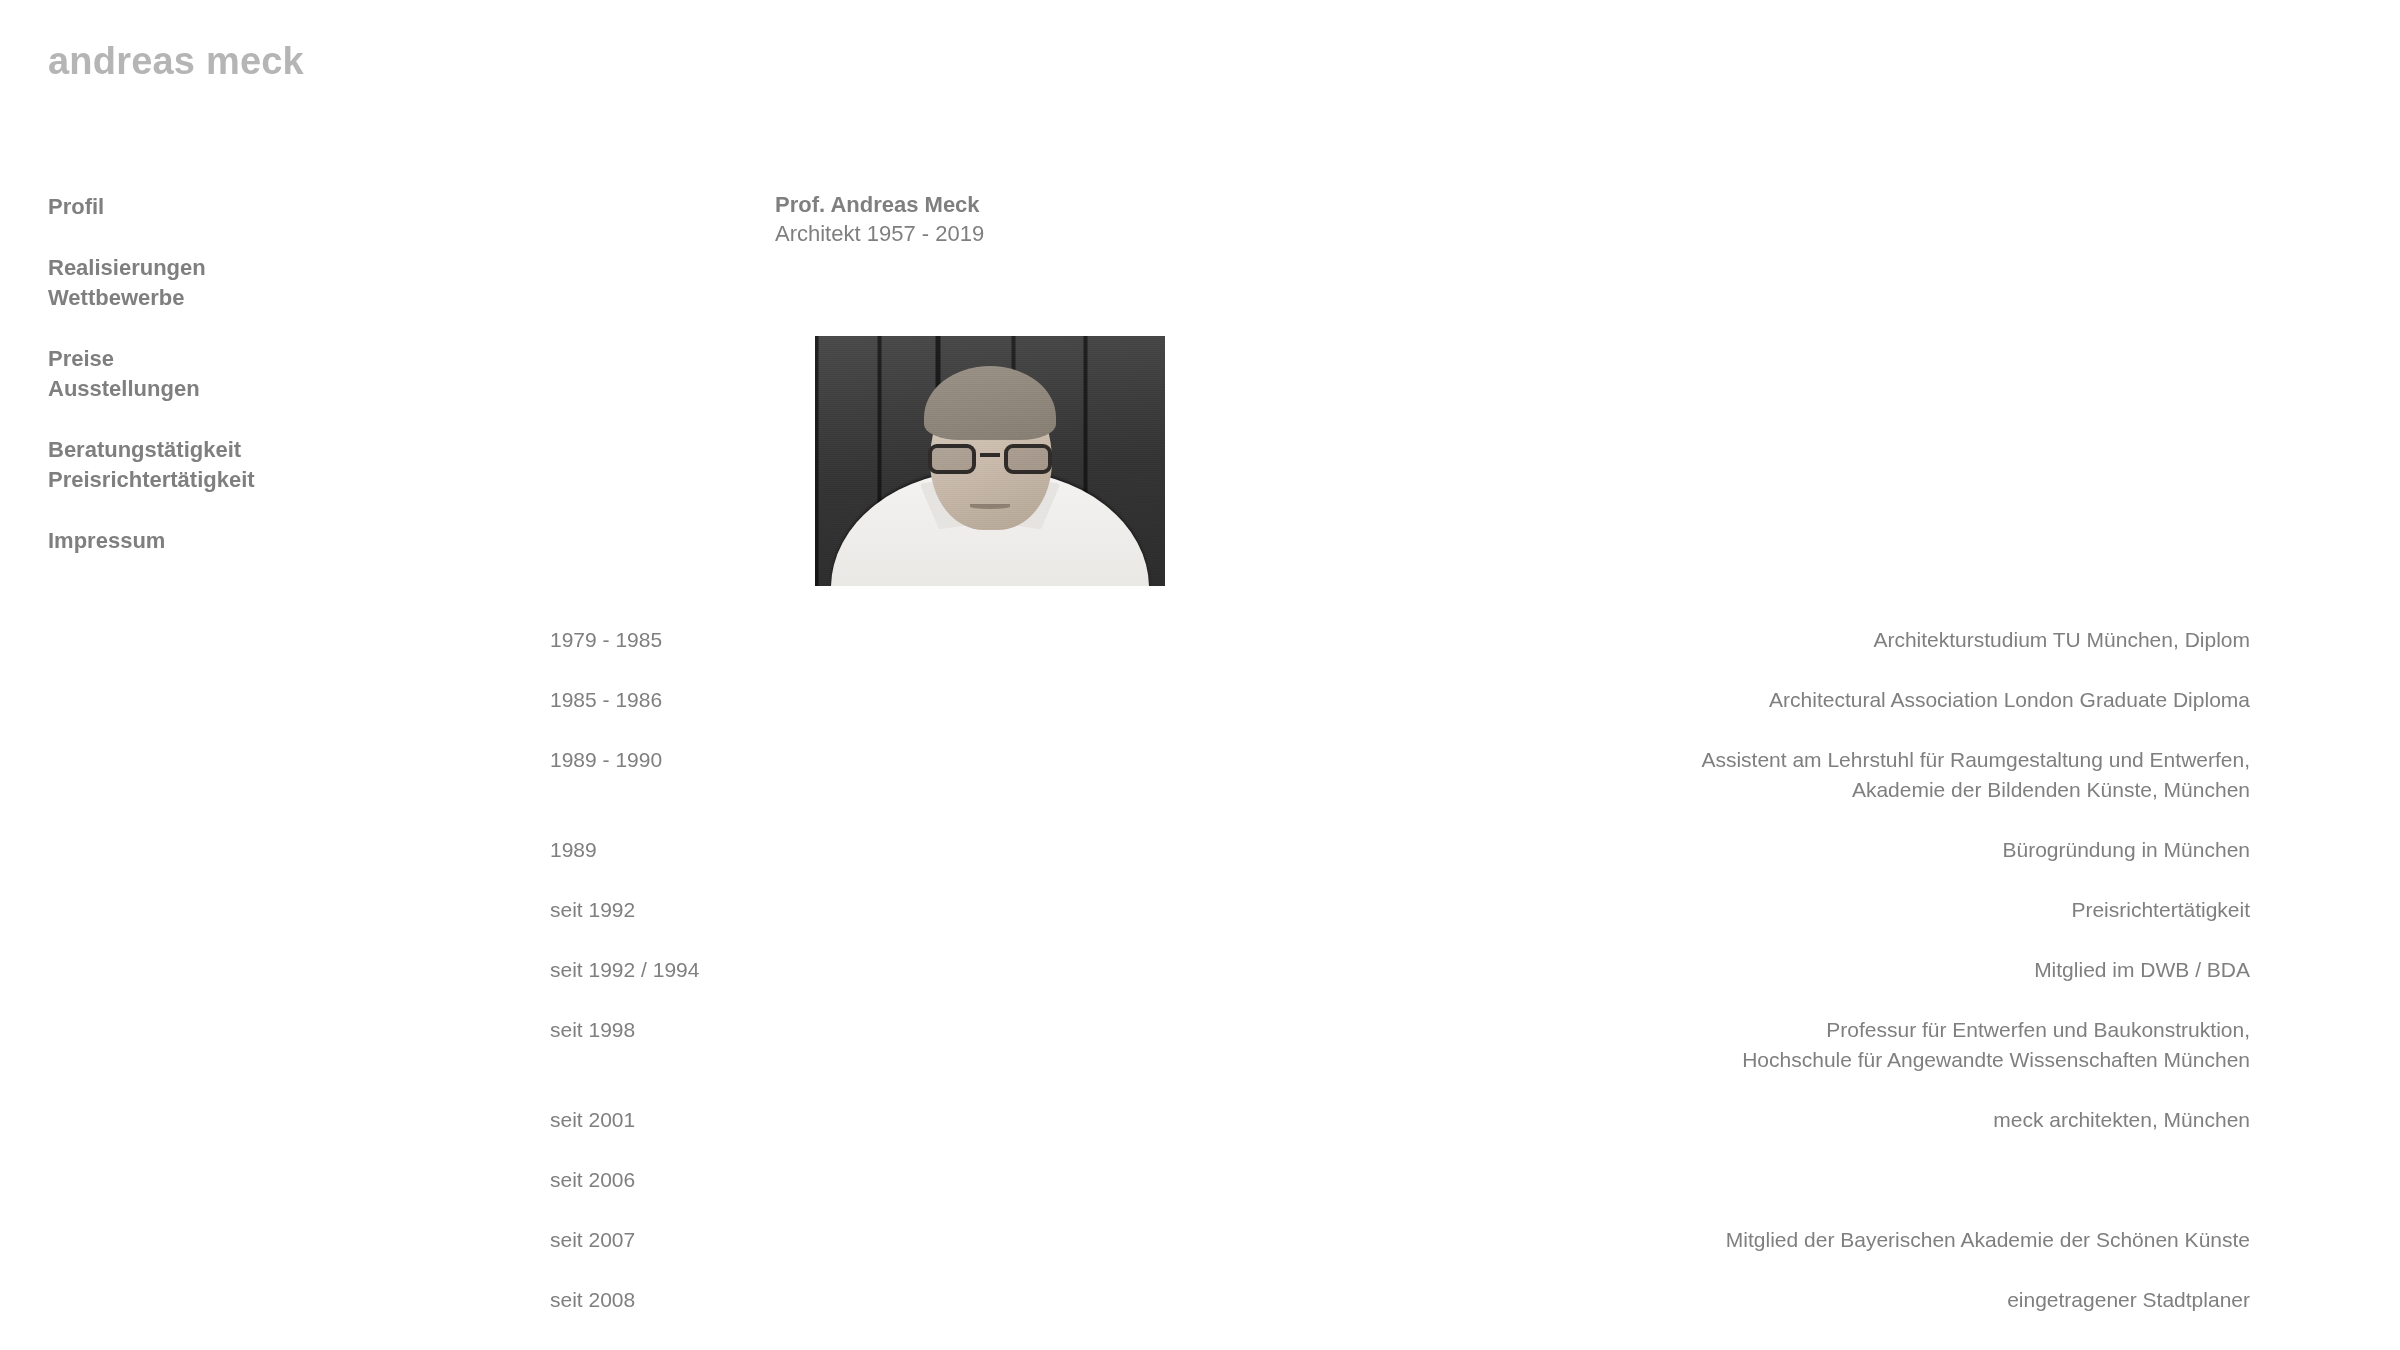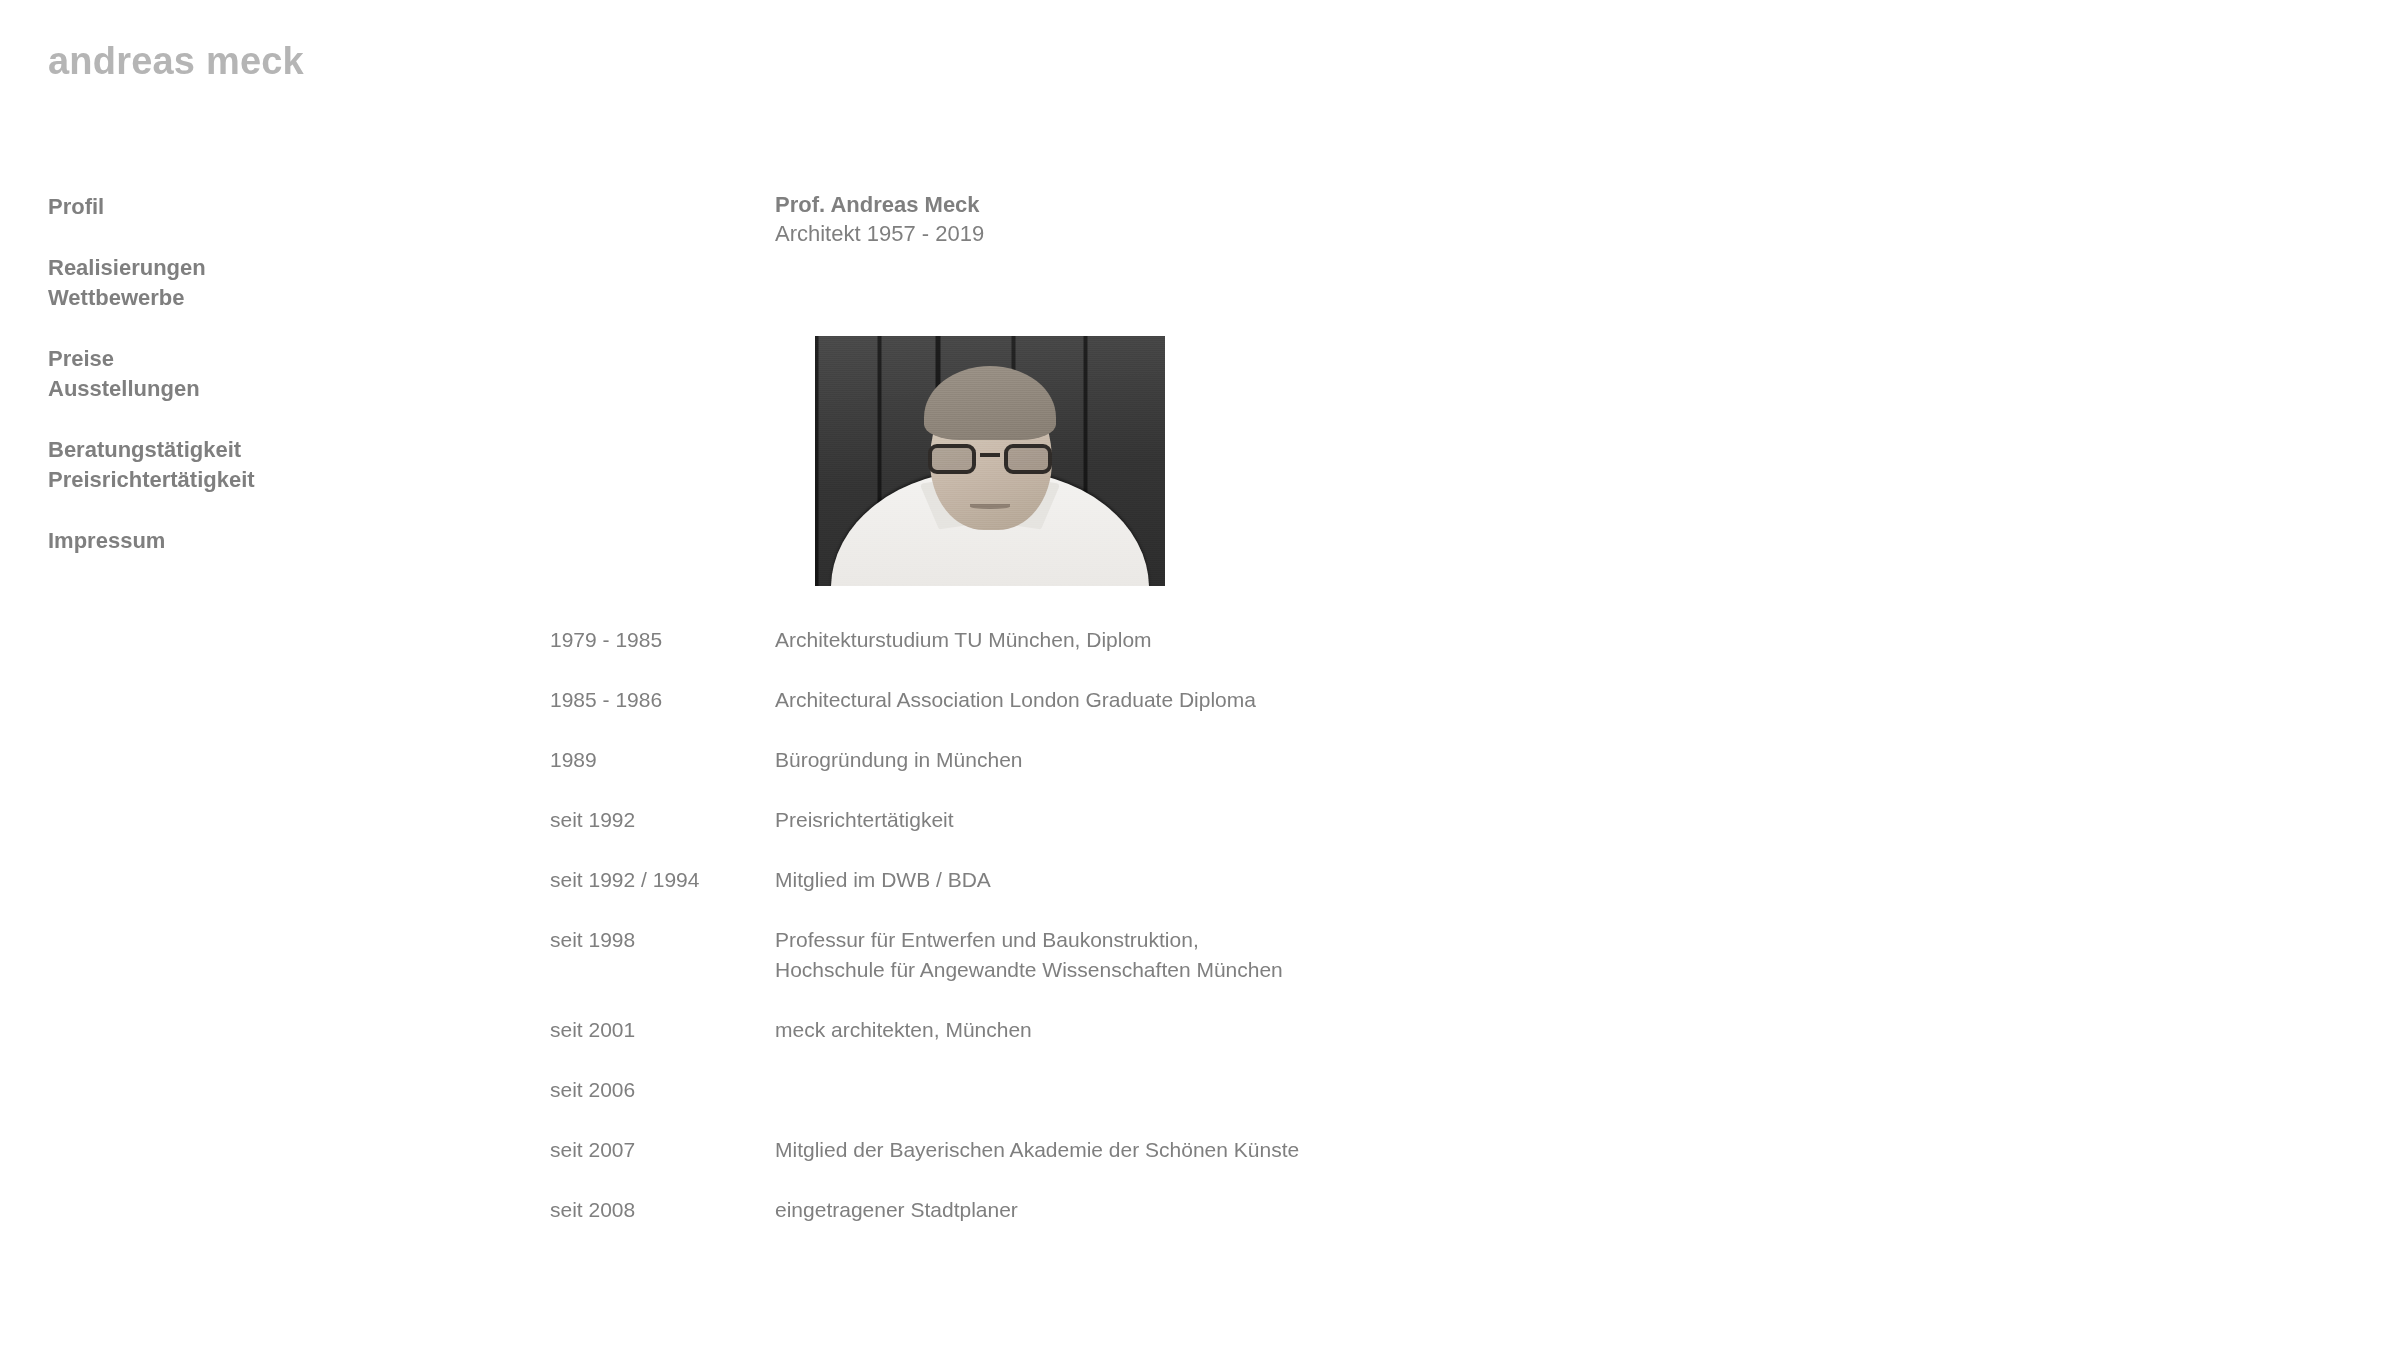--- a/index.html
+++ b/index.html
@@ -225,20 +225,21 @@
     font-size: 21px;
     color: #7f7f7f;
     line-height: 30px;
     white-space: nowrap;
   }
   .cv-desc {
     flex: 1 1 auto;
     font-size: 21px;
     color: #7f7f7f;
     line-height: 30px;
+    text-align: right;
   }
   .cv-desc .line { display: block; white-space: nowrap; }
 </style>
 </head>
 <body>
 
 <div id="site-title">andreas meck</div>
 
 <nav id="sidebar">
     <div class="nav-group">
@@ -290,20 +291,27 @@
         <span class="line">Architekturstudium TU München, Diplom</span>
       </div>
     </div>
     <div class="cv-row">
       <div class="cv-period">1985 - 1986</div>
       <div class="cv-desc">
         <span class="line">Architectural Association London Graduate Diploma</span>
       </div>
     </div>
     <div class="cv-row">
+      <div class="cv-period">1989 - 1990</div>
+      <div class="cv-desc">
+        <span class="line">Assistent am Lehrstuhl für Raumgestaltung und Entwerfen,</span>
+        <span class="line">Akademie der Bildenden Künste, München</span>
+      </div>
+    </div>
+    <div class="cv-row">
       <div class="cv-period">1989</div>
       <div class="cv-desc">
         <span class="line">Bürogründung in München</span>
       </div>
     </div>
     <div class="cv-row">
       <div class="cv-period">seit 1992</div>
       <div class="cv-desc">
         <span class="line">Preisrichtertätigkeit</span>
       </div>

